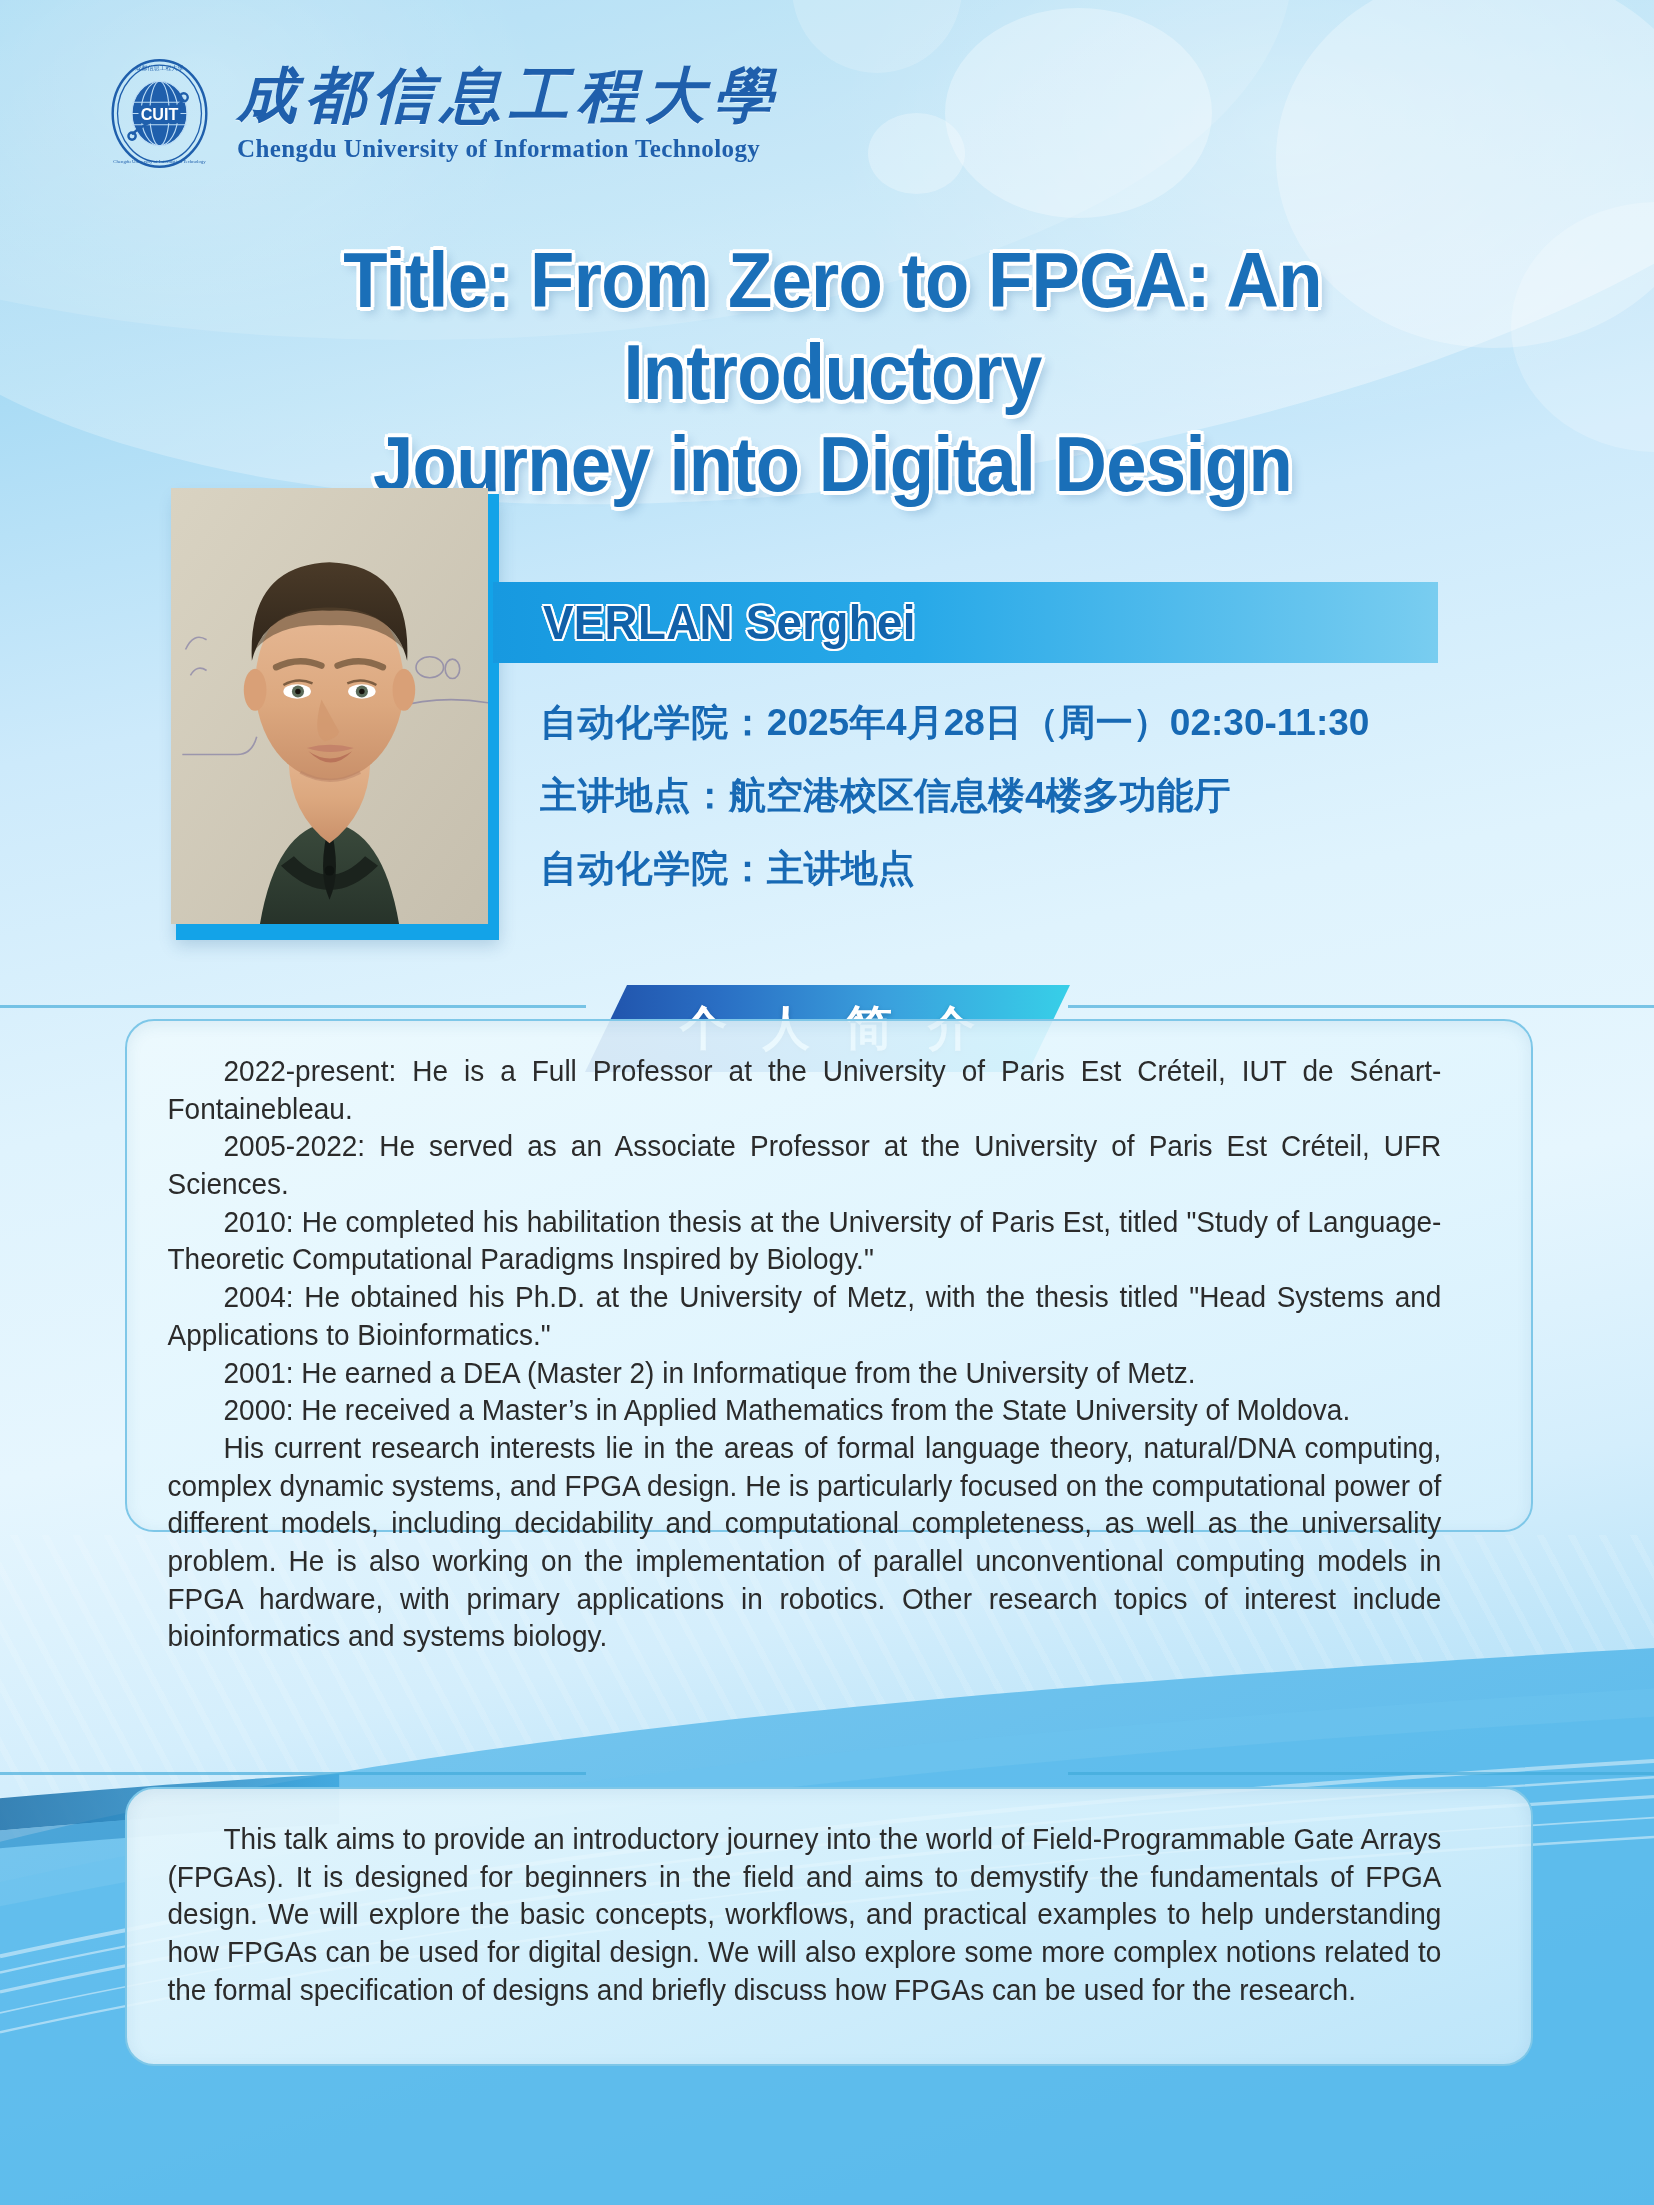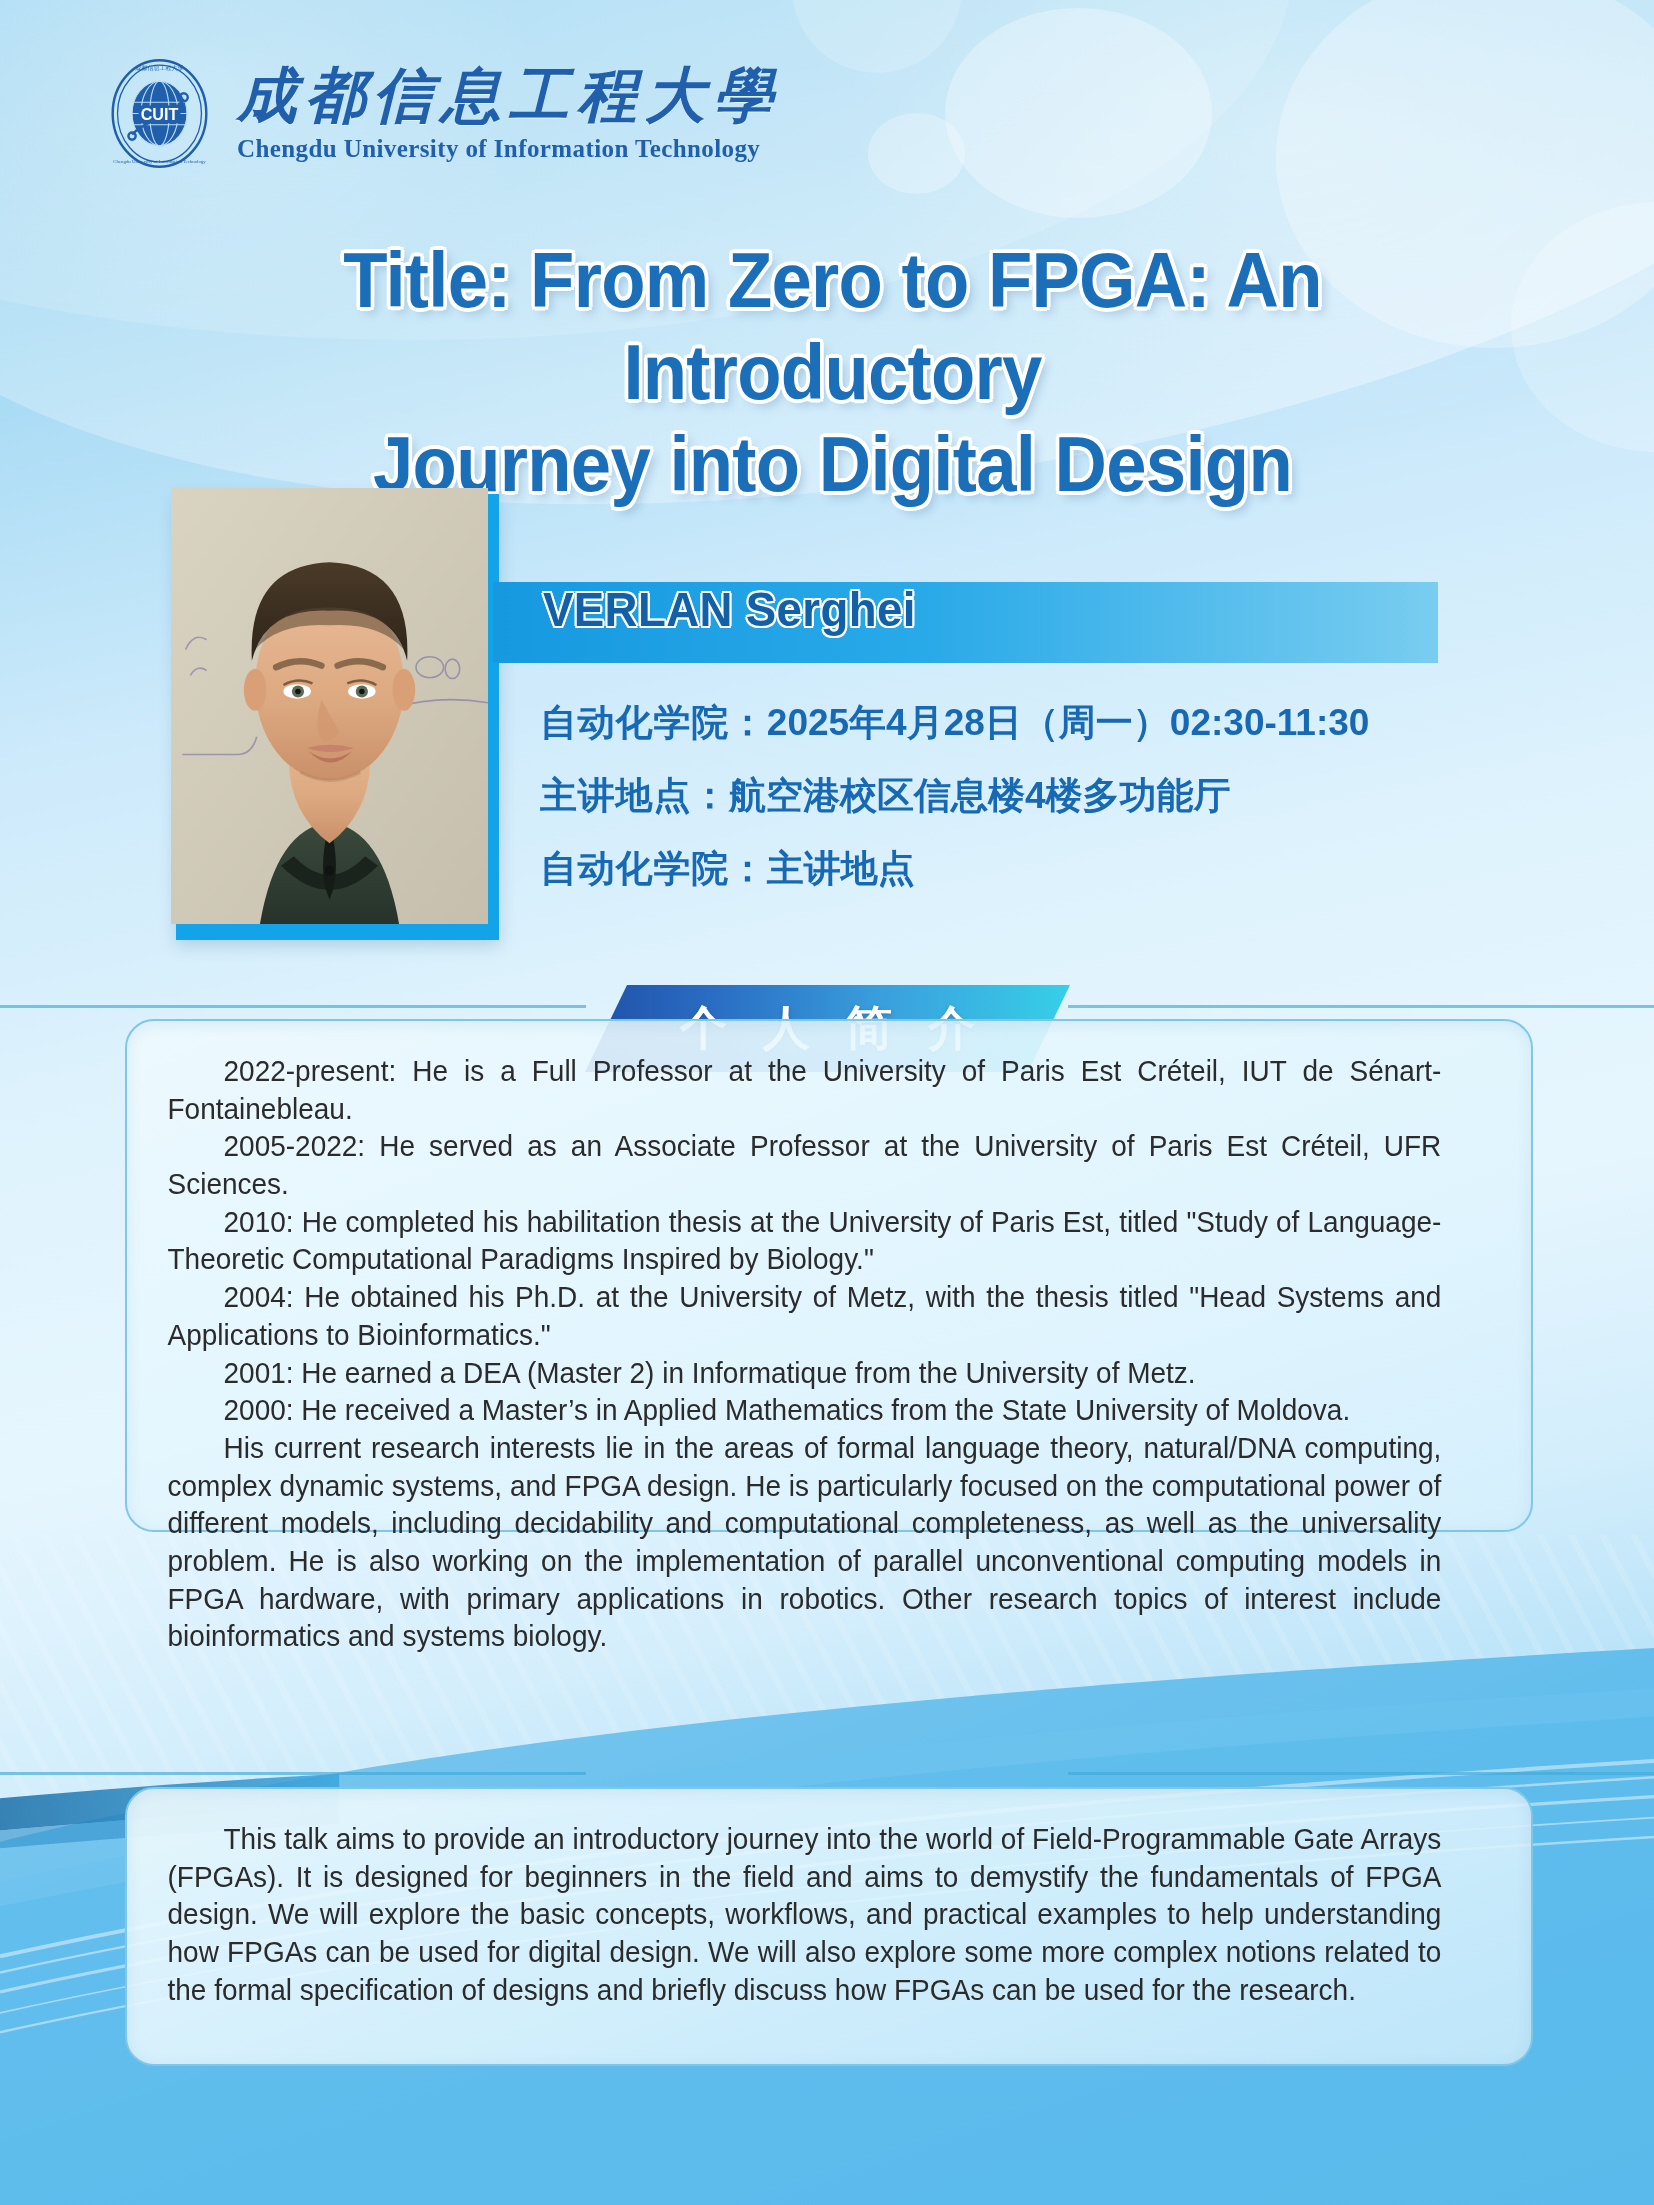--- a/index.html
+++ b/index.html
@@ -96,21 +96,21 @@
   }
   .photo{
     position:absolute;left:-4.8px;top:-6.5px;width:317px;height:436px;
     overflow:hidden;background:#cfc8b6;
   }
   .photo svg{display:block;width:317px;height:436px;}
 
   .name-bar{
     position:absolute;left:493px;top:582px;width:945px;height:81px;
     background:linear-gradient(90deg,#1799e0 0%,#28a9e8 45%,#79cdf0 100%);
-    display:flex;align-items:flex-start;
+    display:flex;align-items:center;
   }
   .name-text{
     font-size:48px;font-weight:700;color:#1160a8;
     margin-left:50px;letter-spacing:0.4px;
     transform:scaleX(.95);transform-origin:left center;
     text-shadow:
       2.4px 0 0 #fff,-2.4px 0 0 #fff,0 2.4px 0 #fff,0 -2.4px 0 #fff,
       1.6px 1.6px 0 #fff,-1.6px 1.6px 0 #fff,1.6px -1.6px 0 #fff,-1.6px -1.6px 0 #fff;
   }
 

